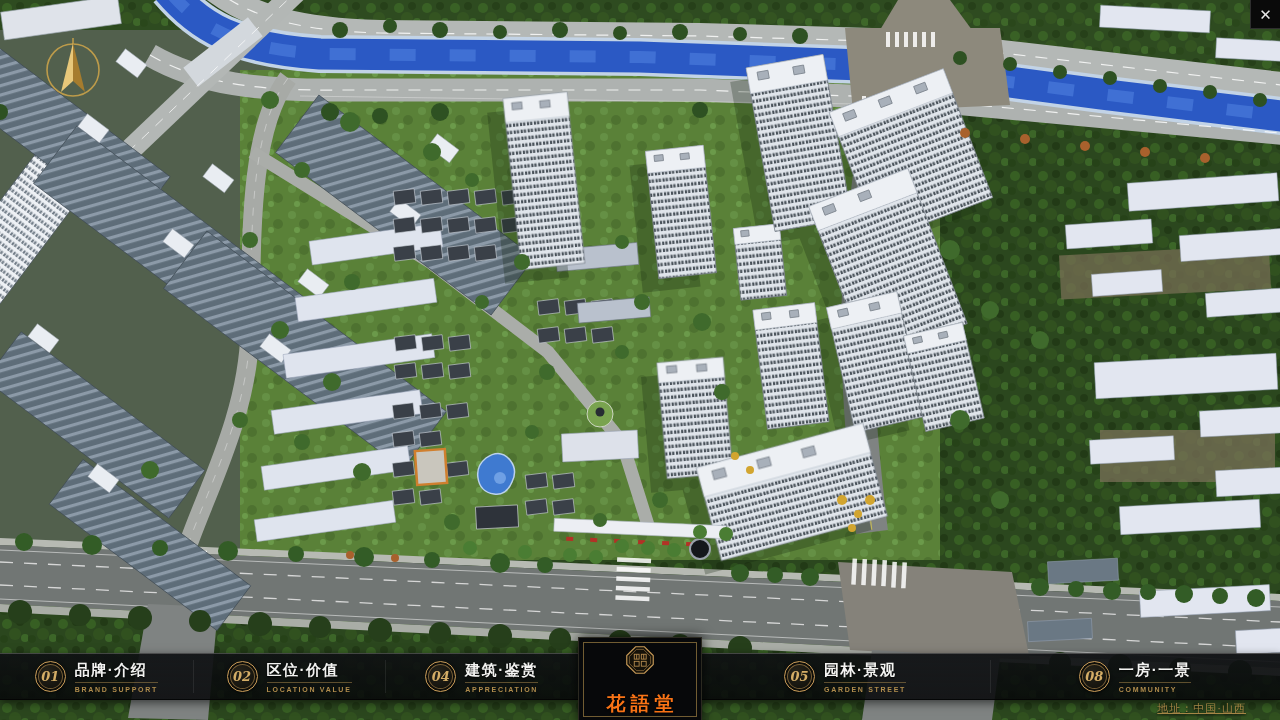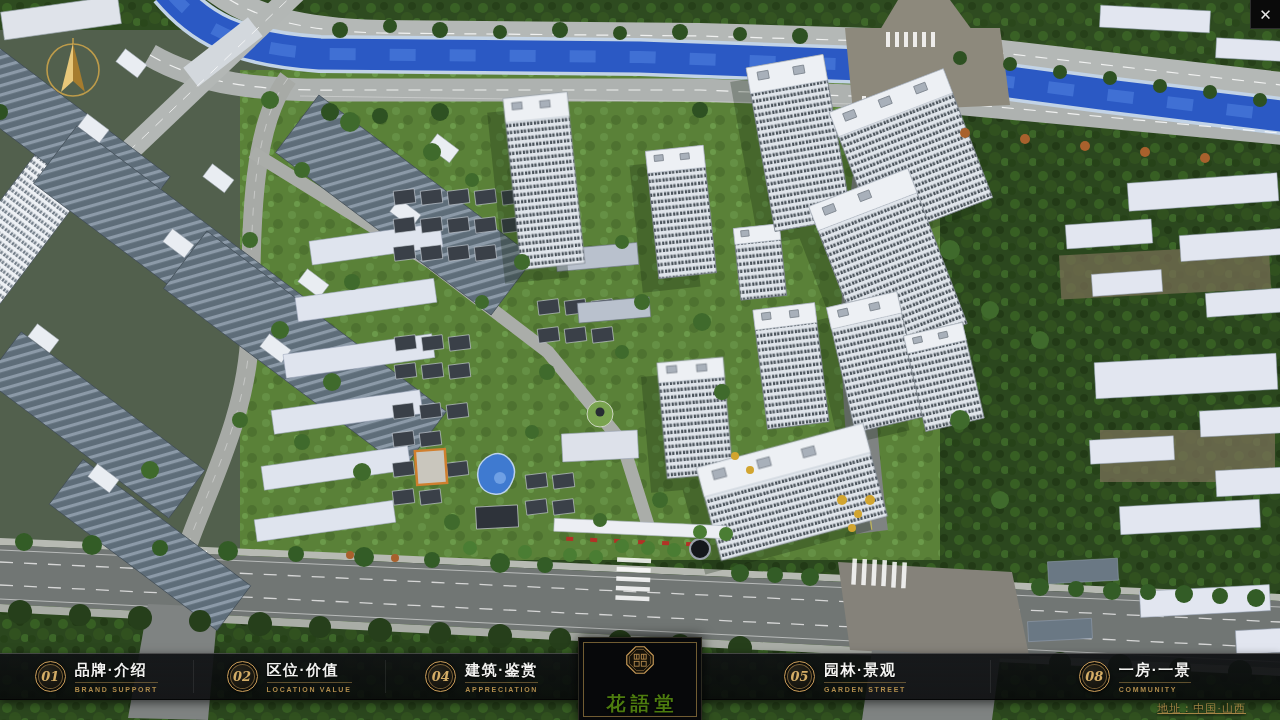--- a/index.html
+++ b/index.html
@@ -42,21 +42,21 @@
     white-space:nowrap;}
 
   
   .logo-panel{position:absolute;left:578px;top:637px;width:122px;height:83px;
     background:#07080a;border:1px solid #2b2920;z-index:25;
     display:flex;flex-direction:column;align-items:center;justify-content:flex-start;
     box-shadow:0 0 12px rgba(0,0,0,.8);}
   .logo-panel::before{content:"";position:absolute;inset:4px;
     border:1px solid rgba(150,120,64,.75);pointer-events:none;}
   .logo-seal{margin-top:7px;}
-  .logo-title{color:#4d7c0f;font:bold 19px "DejaVu Serif",serif;letter-spacing:5px;
+  .logo-title{color:#f97316;font:bold 19px "DejaVu Serif",serif;letter-spacing:5px;
     margin-top:16px;text-shadow:0 1px 2px #000;padding-left:5px;}
   .logo-rule{width:72px;height:0;border-top:1px dotted rgba(198,154,88,.8);margin-top:3px;}
 
   
   .address{position:absolute;right:34px;bottom:4px;color:#a58646;font-size:11px;
     letter-spacing:1px;text-shadow:0 1px 2px rgba(0,0,0,.9);z-index:21;text-decoration:underline;}
 </style>
 </head>
 <body>
 

